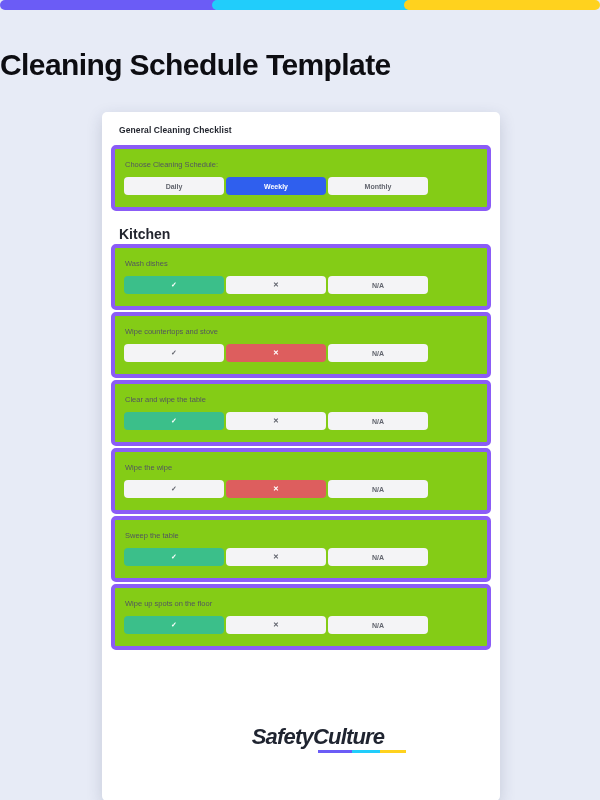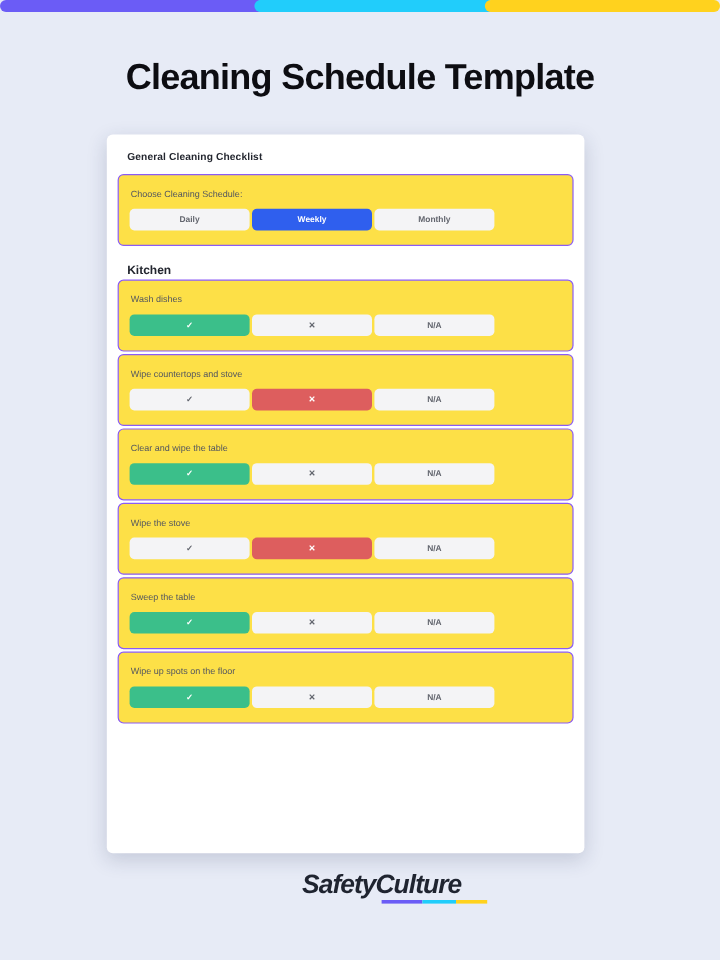--- a/index.html
+++ b/index.html
@@ -19,55 +19,55 @@
     width: 100%;
     height: 10px;
   }
   .topbar-seg { height: 10px; border-radius: 6px; }
   .topbar-seg.purple { width: 220px; background: #6b5cf6; margin-right: -8px; }
   .topbar-seg.cyan   { width: 200px; background: #21cdfb; margin-right: -8px; }
   .topbar-seg.yellow { flex: 1;      background: #ffd21e; }
 
   
   .page-title {
-    text-align: center;
+    text-align: left;
     font-size: 30px;
     font-weight: 900;
     color: #0d0d12;
     letter-spacing: -0.6px;
     margin-top: 38px;
   }
 
   
   .card {
     position: absolute;
-    left: 89px;
+    left: 102px;
     top: 112px;
     width: 398px;
-    height: 599px;
+    height: 689px;
     background: #ffffff;
     border-radius: 5px;
     box-shadow: 0 5px 16px rgba(40, 50, 90, 0.18);
     padding: 11px 9px 0 9px;
     overflow: hidden;
   }
 
   .card-title {
     font-size: 8.5px;
     font-weight: bold;
     color: #23262f;
     letter-spacing: 0.1px;
     margin: 2px 0 0 8px;
   }
 
   
   .panel {
-    border: 1px solid #8b5cf6;
+    border: 4px solid #8b5cf6;
     border-radius: 5px;
-    background: #fde047;
+    background: #84cc16;
     margin-top: 10px;
     padding: 11px 9px 12px 9px;
   }
 
   .panel-label {
     font-size: 7.5px;
     color: #53565f;
     margin: 0 0 8px 1px;
   }
 
@@ -88,21 +88,21 @@
     border: none;
     font-family: "Liberation Sans", sans-serif;
     cursor: pointer;
   }
   .seg-btn.active-blue  { background: #2f5fee; color: #ffffff; }
   .seg-btn.active-green { background: #3bbf8a; color: #ffffff; }
   .seg-btn.active-red   { background: #dd5e5e; color: #ffffff; }
 
   
   .section-heading {
-    font-size: 10px;
+    font-size: 14px;
     font-weight: bold;
     color: #23262f;
     margin: 15px 0 0 8px;
   }
 
   
   .task-panel { margin-top: 2px; }
   .task-label {
     font-size: 7.5px;
     color: #53565f;
@@ -187,21 +187,21 @@
   <div class="panel task-panel">
     <div class="task-label">Clear and wipe the table</div>
     <div class="btn-row">
       <button class="seg-btn active-green">✓</button>
       <button class="seg-btn">✕</button>
       <button class="seg-btn">N/A</button>
     </div>
   </div>
 
   <div class="panel task-panel">
-    <div class="task-label">Wipe the stove</div>
+    <div class="task-label">Wipe the wipe</div>
     <div class="btn-row">
       <button class="seg-btn">✓</button>
       <button class="seg-btn active-red">✕</button>
       <button class="seg-btn">N/A</button>
     </div>
   </div>
 
   <div class="panel task-panel">
     <div class="task-label">Sweep the table</div>
     <div class="btn-row">

